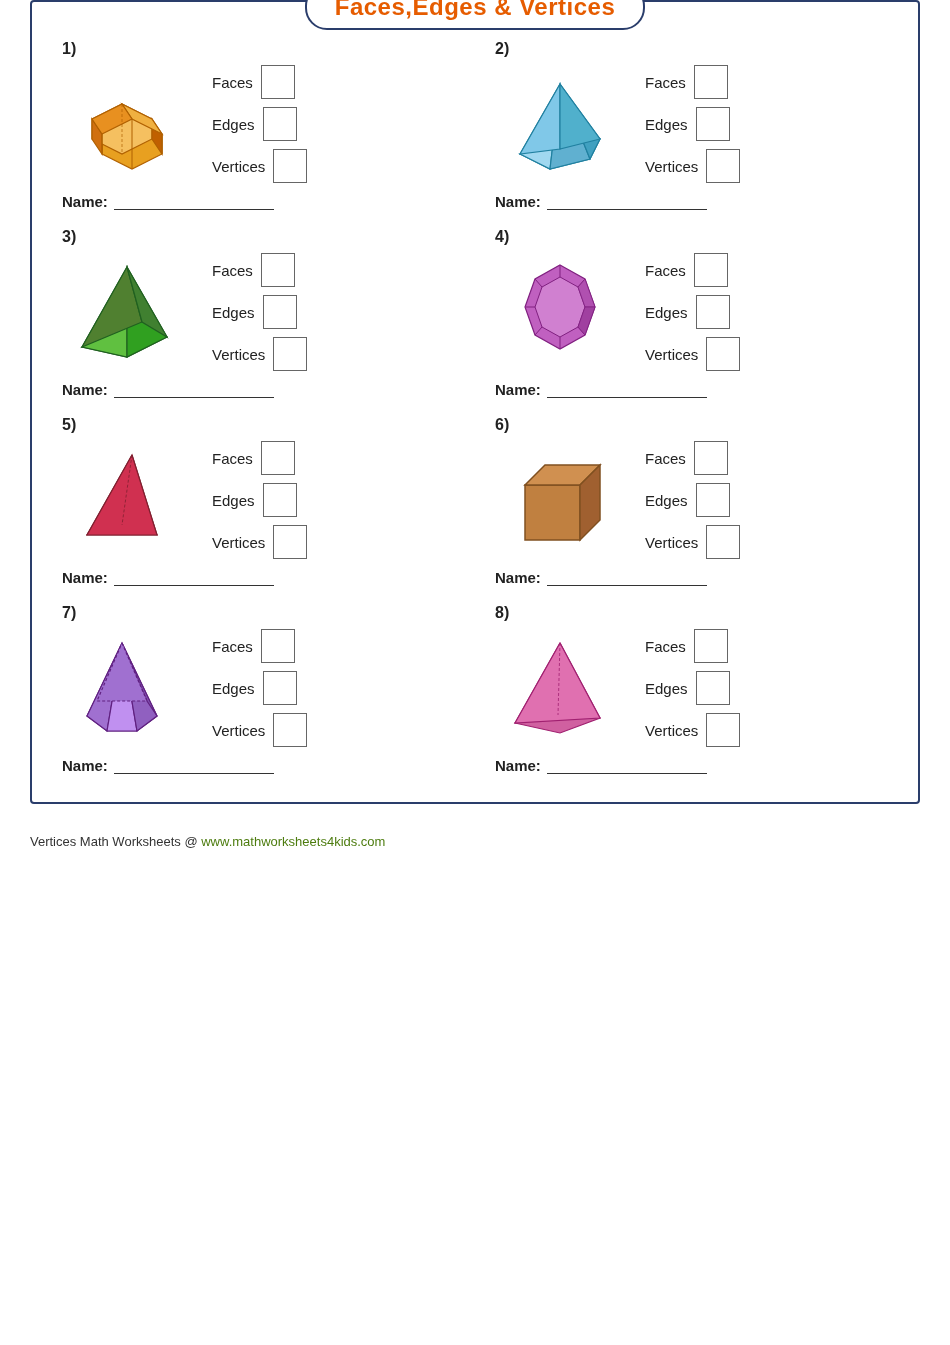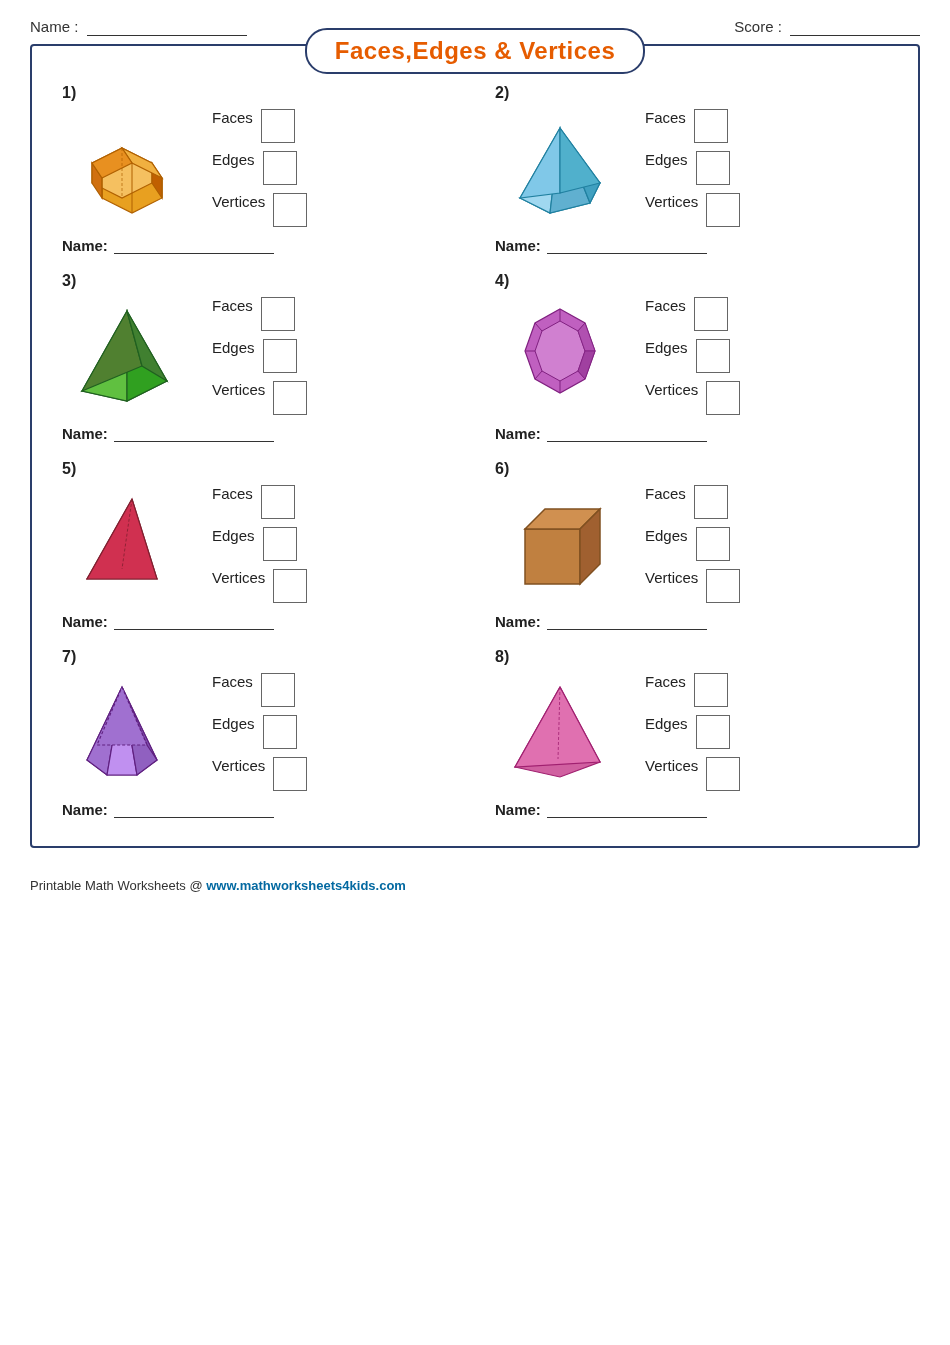--- a/index.html
+++ b/index.html
@@ -87,20 +87,21 @@
       flex-shrink: 0;
     }
     .fields-area {
       display: flex;
       flex-direction: column;
       gap: 8px;
       margin-left: 10px;
     }
     .field-row {
       display: flex;
+      align-items: center;
       gap: 8px;
       font-size: 15px;
       color: #222;
     }
     .answer-box {
       width: 34px;
       height: 34px;
       border: 1.5px solid #666;
       background: white;
       display: inline-block;
@@ -119,43 +120,32 @@
       width: 160px;
       display: inline-block;
       height: 18px;
     }
     .footer {
       font-size: 13px;
       color: #333;
       padding: 10px 30px 0 30px;
     }
     .footer a {
-      color: #0369a1;
+      color: #4d7c0f;
       text-decoration: none;
-      font-weight: bold;
     }
 
     
     svg { display: block; }
   </style>
 </head>
 <body>
 
 <div class="page">
 
-  <div class="top-bar">
-    <span>
-      <span>Name :</span>
-      <input type="text" style="margin-left: 4px;">
-    </span>
-    <span>
-      <span>Score :</span>
-      <input type="text" style="margin-left: 4px; width: 130px;">
-    </span>
-  </div>
 
   <div class="main-border">
 
     <div class="title-wrap">
       <div class="title-badge">Faces,Edges &amp; Vertices</div>
     </div>
 
 
     <div class="problems-grid">
 
@@ -478,17 +468,17 @@
           <span>Name:</span>
           <span class="name-line-underline"></span>
         </div>
       </div>
 
     </div>
 
   </div>
 
   <div class="footer">
-    <span>Printable Math Worksheets @ </span>
+    <span>Vertices Math Worksheets @ </span>
     <a href="#">www.mathworksheets4kids.com</a>
   </div>
 
 </div>
 
 </body></html>

